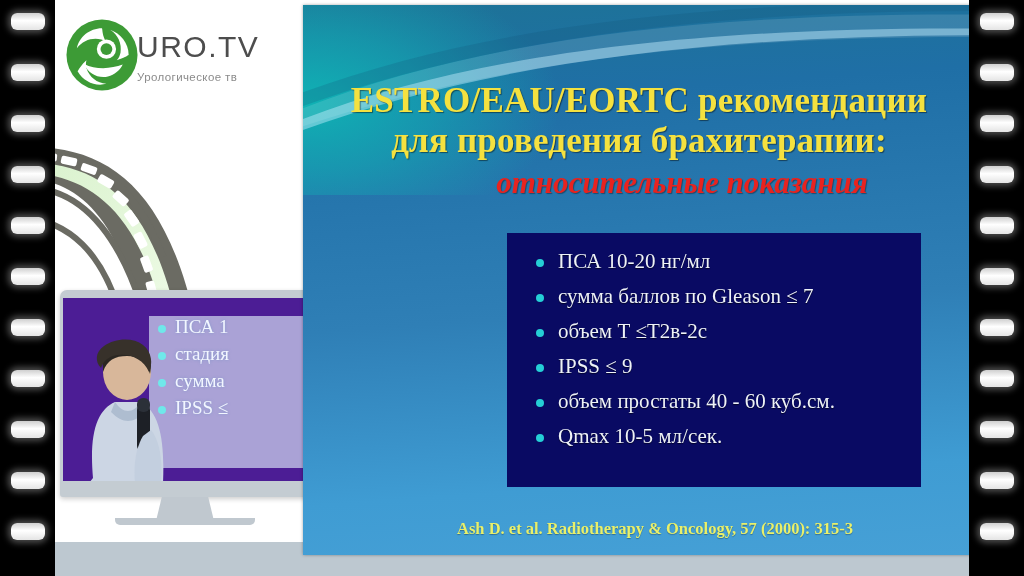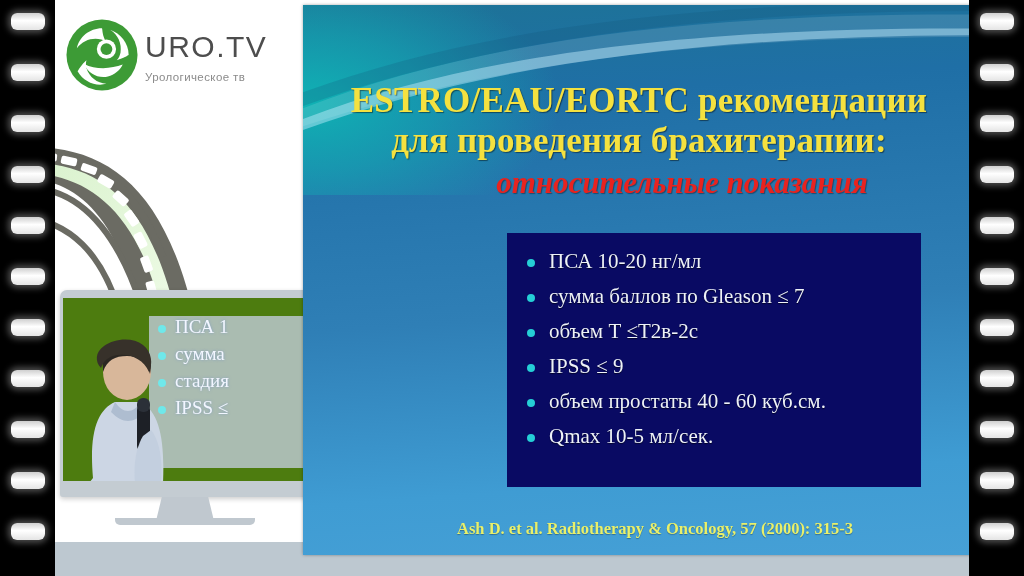--- a/index.html
+++ b/index.html
@@ -19,34 +19,34 @@
   
   #panel{position:absolute;left:55px;top:0;width:914px;height:576px;
          background:#ffffff;overflow:hidden;}
 
   
   .bottomband{position:absolute;left:0;bottom:0;width:914px;height:34px;background:#bdc8d0;}
 
   
   #logo{position:absolute;left:10px;top:18px;width:290px;height:92px;}
   .logo-mark{position:absolute;left:0;top:0;width:74px;height:74px;}
-  .logo-text{position:absolute;left:80px;top:14px;}
+  .logo-text{position:absolute;left:72px;top:14px;}
   .logo-title{font-size:30px;letter-spacing:1.5px;color:#4d4d4d;line-height:1;}
   .logo-sub{font-size:11.5px;color:#8b8b8b;margin-top:9px;letter-spacing:.4px;}
 
   
   #greenfilm{position:absolute;left:-10px;top:105px;width:270px;height:215px;}
 
   
   #monitor{position:absolute;left:5px;top:290px;width:250px;height:252px;}
   .mon-bezel{position:absolute;left:0;top:0;width:250px;height:207px;
              background:#c4ccd2;border-radius:7px 7px 3px 3px;
              box-shadow:0 2px 5px rgba(0,0,0,.20);}
   .mon-screen{position:absolute;left:3px;top:8px;width:244px;height:183px;
-              background:#4d7c0f;overflow:hidden;}
+              background:#4c1d95;overflow:hidden;}
   .mon-neck{position:absolute;left:96px;top:207px;width:58px;height:24px;
             background:#c0c8cf;clip-path:polygon(10% 0,90% 0,100% 100%,0 100%);}
   .mon-base{position:absolute;left:55px;top:228px;width:140px;height:7px;
             background:#c0c8cf;border-radius:0 0 5px 5px;}
   
   .inset-slide{position:absolute;left:86px;top:18px;width:165px;height:152px;
                background:rgba(206,214,240,.72);}
   .inset-line{color:#f2f6ff;font-size:19px;font-family:"Liberation Serif",serif;
               margin:0 0 5px 0;white-space:nowrap;text-shadow:0 0 3px rgba(120,150,200,.8);
               padding-left:26px;position:relative;}
@@ -68,21 +68,21 @@
                color:#f5e13f;line-height:1.14;letter-spacing:.2px;
                text-shadow:1px 1px 1px rgba(0,0,0,.45);white-space:nowrap;}
   .slide-title .l2{display:block;}
   .slide-subtitle{position:absolute;left:0;top:160px;width:672px;text-align:center;
                font-family:"Liberation Serif",serif;font-style:italic;font-weight:bold;
                font-size:31px;color:#e8231f;white-space:nowrap;
                text-shadow:1px 1px 1px rgba(0,0,0,.35);margin-left:43px;}
 
   .content-box{position:absolute;left:204px;top:228px;width:414px;height:254px;
                background:#090a63;}
-  .bullets{list-style:none;margin:0;padding:16px 0 0 16px;}
+  .bullets{list-style:none;margin:0;padding:16px 0 0 25px;}
   .bullets li{position:relative;padding-left:26px;margin-bottom:10px;
               font-family:"Liberation Serif",serif;font-size:21px;color:#eef2f8;
               white-space:nowrap;text-shadow:0 1px 1px rgba(0,0,0,.6);}
   .bullets li::before{content:"";position:absolute;left:4px;top:10px;
               width:8px;height:8px;border-radius:50%;background:#25cfd6;}
 
   .citation{position:absolute;left:0;top:514px;width:672px;text-align:center;
             font-family:"Liberation Serif",serif;font-weight:bold;font-size:16.5px;
             color:#e9f06a;white-space:nowrap;padding-left:32px;box-sizing:border-box;
             text-shadow:0 1px 1px rgba(0,0,0,.3);}
@@ -142,22 +142,22 @@
         <path d="M-20 112 C26 118 56 148 74 205" stroke="#6b6b63" stroke-width="6" fill="none"></path>
       </svg>
     </div>
 
     <div id="monitor">
       <div class="mon-bezel"></div>
       <div class="mon-screen">
 
         <div class="inset-slide">
           <p class="inset-line">ПСА 1</p>
+          <p class="inset-line">стадия</p>
           <p class="inset-line">сумма</p>
-          <p class="inset-line">стадия</p>
           <p class="inset-line">IPSS ≤</p>
         </div>
 
         <span class="person">
           <svg viewBox="0 0 105 155" width="105" height="155" aria-hidden="true">
             <path d="M22 150 C18 105 26 82 44 74 L70 74 C88 84 94 110 92 155 L18 155 Z" fill="#ccd6e4"></path>
             <path d="M44 74 C52 86 62 86 70 74 L74 84 C62 96 52 96 40 84 Z" fill="#aebdd0"></path>
             <ellipse cx="56" cy="44" rx="24" ry="28" fill="#d8b79a"></ellipse>
             <path d="M32 40 C30 18 48 8 64 14 C78 19 82 32 79 46 C76 34 68 28 56 28 C44 28 36 32 32 44 Z" fill="#2b2722"></path>
             <path d="M30 40 C24 34 24 24 33 18 C44 10 62 9 72 17 C81 24 82 36 78 44 C72 30 56 24 42 28 C36 30 32 34 30 40 Z" fill="#37312a"></path>

